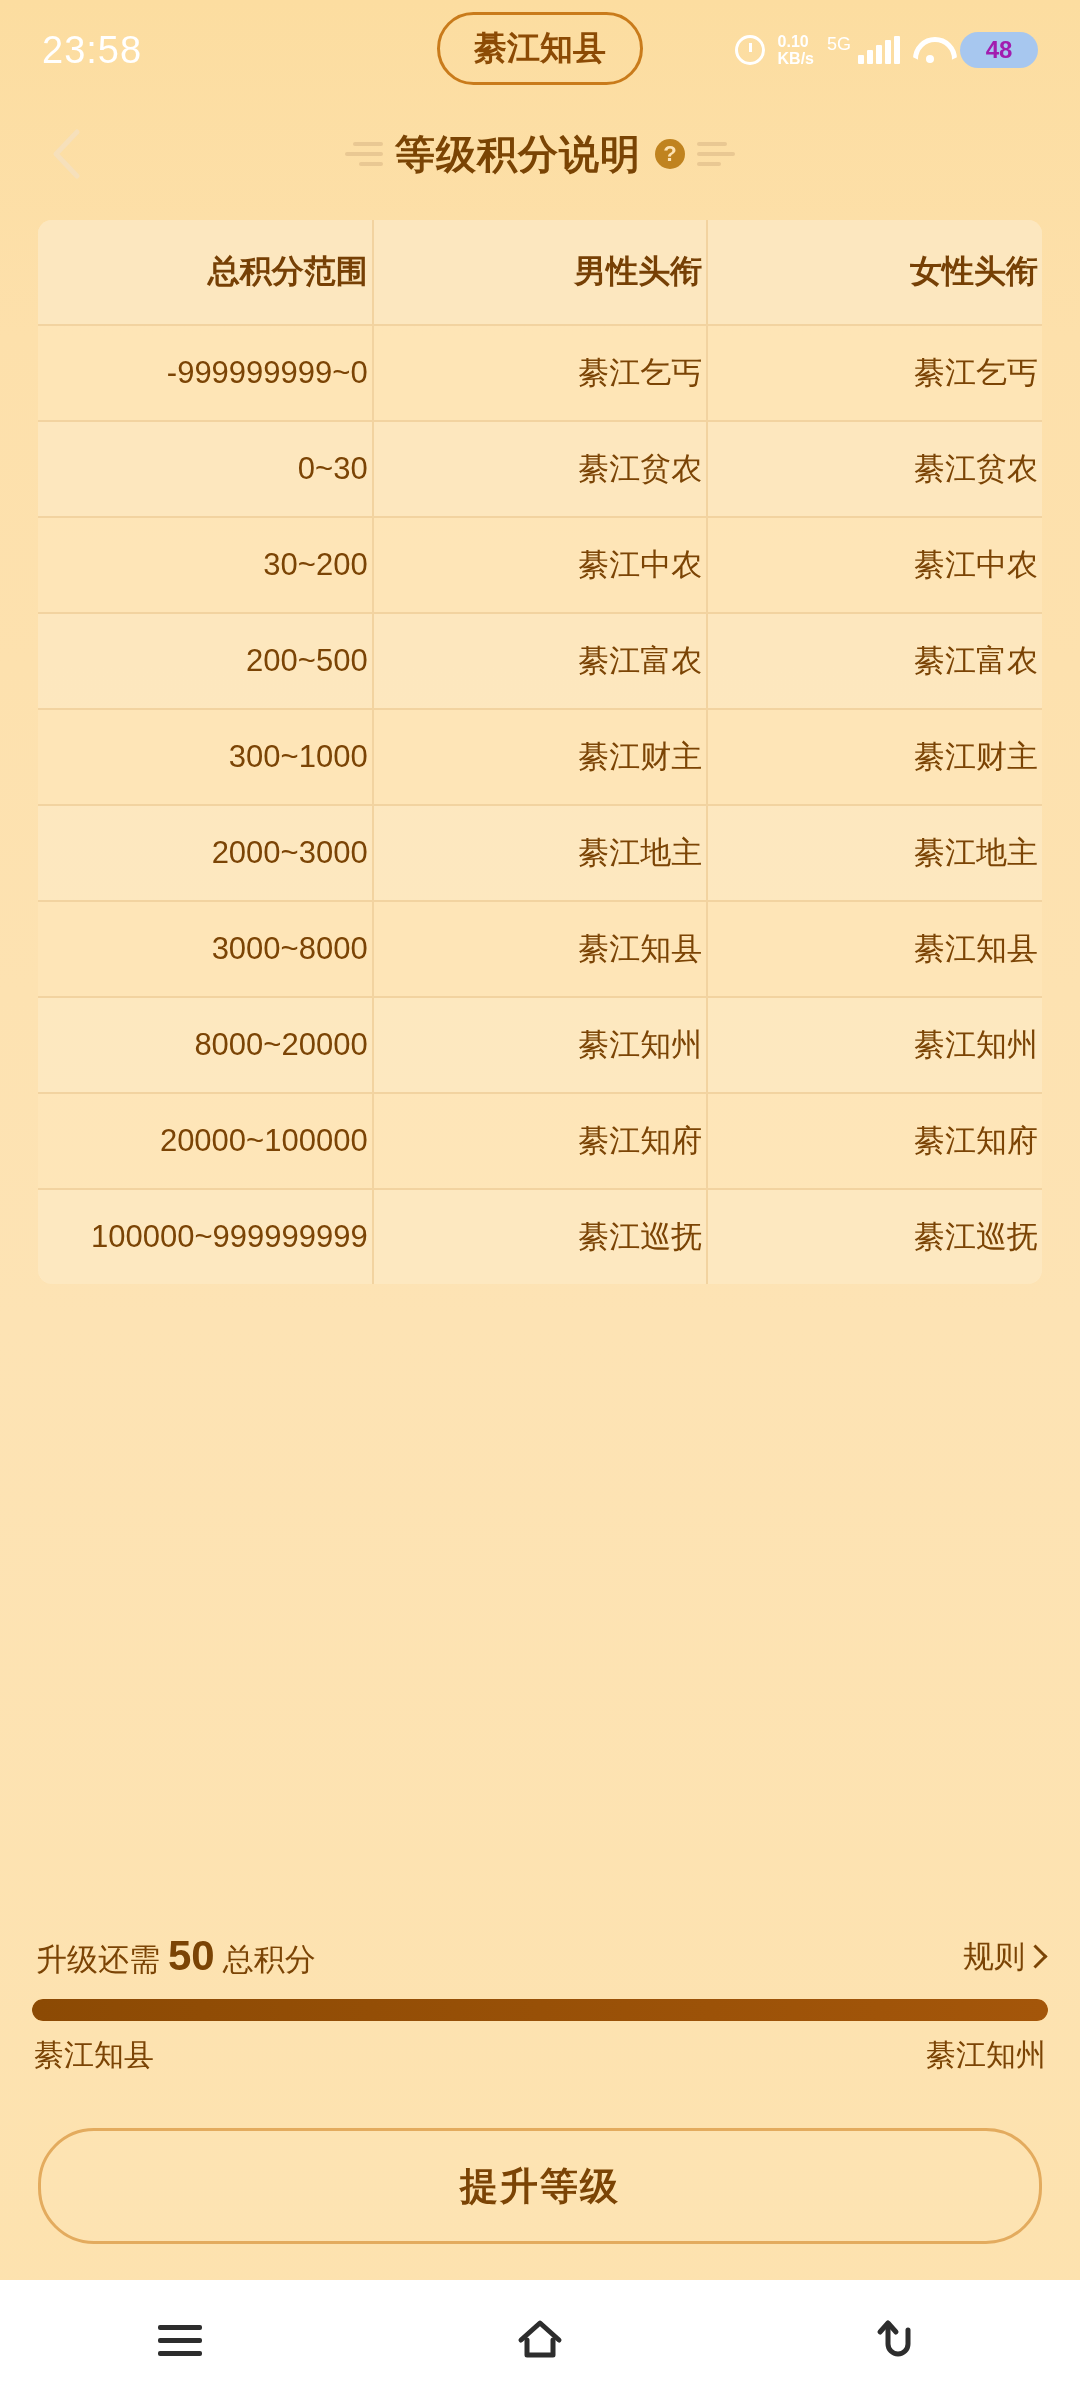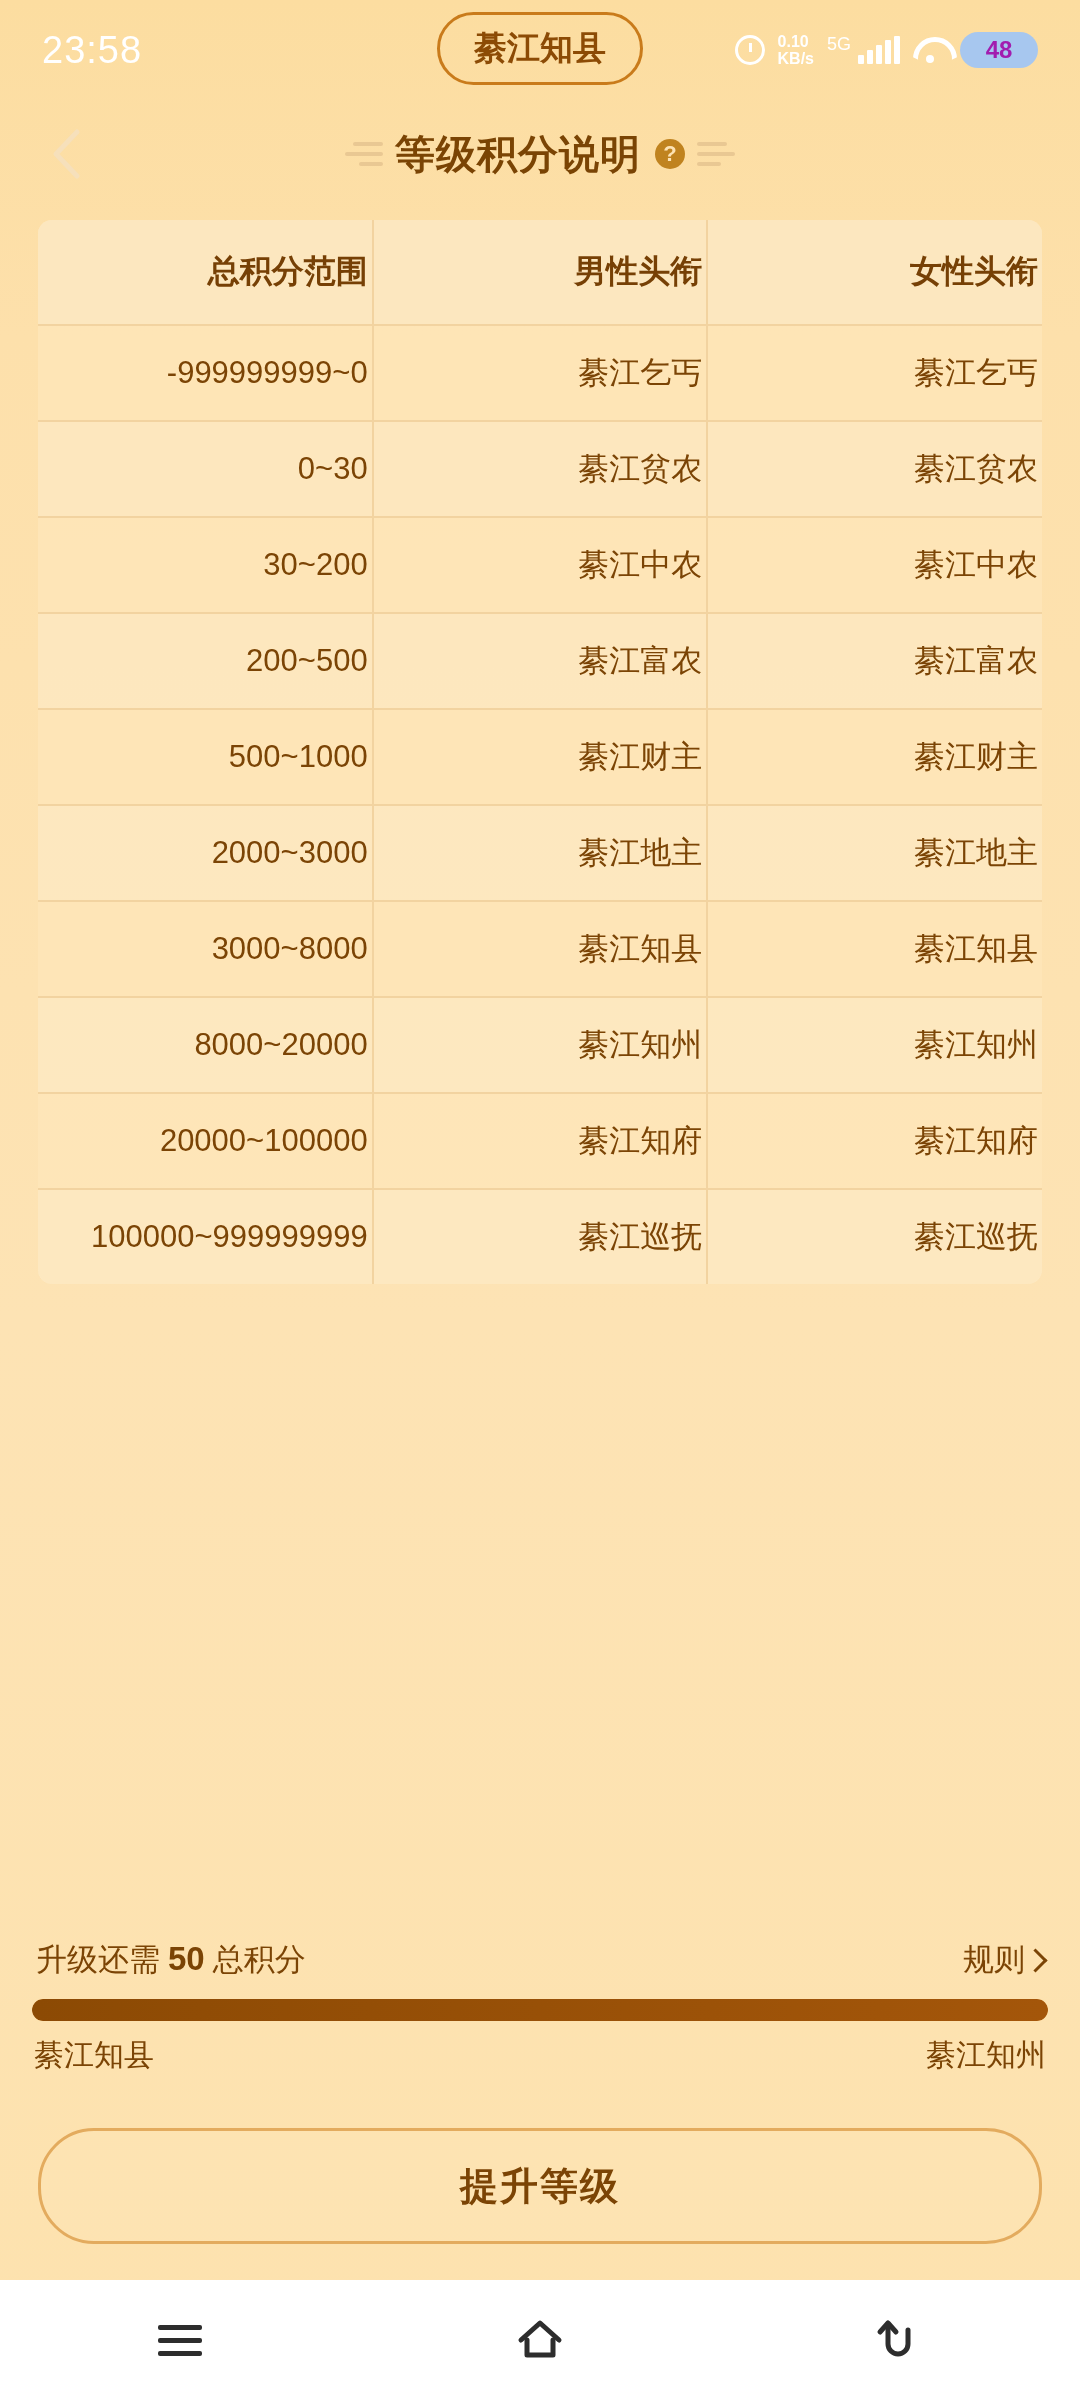--- a/index.html
+++ b/index.html
@@ -233,21 +233,21 @@
     display: flex;
     align-items: center;
     justify-content: space-between;
     padding: 0 4px 18px 4px;
   }
   .upgrade-left {
     color: #7b4405;
     font-size: 31px;
   }
   .upgrade-left b {
-    font-size: 33px;
+    font-size: 42px;
     font-weight: bold;
     margin: 0 8px;
   }
   .rule-link {
     color: #7b4405;
     font-size: 31px;
     display: flex;
     align-items: center;
     gap: 2px;
   }
@@ -391,21 +391,21 @@
           <td>30~200</td>
           <td>綦江中农</td>
           <td>綦江中农</td>
         </tr>
         <tr>
           <td>200~500</td>
           <td>綦江富农</td>
           <td>綦江富农</td>
         </tr>
         <tr>
-          <td>500~1000</td>
+          <td>300~1000</td>
           <td>綦江财主</td>
           <td>綦江财主</td>
         </tr>
         <tr>
           <td>2000~3000</td>
           <td>綦江地主</td>
           <td>綦江地主</td>
         </tr>
         <tr>
           <td>3000~8000</td>

